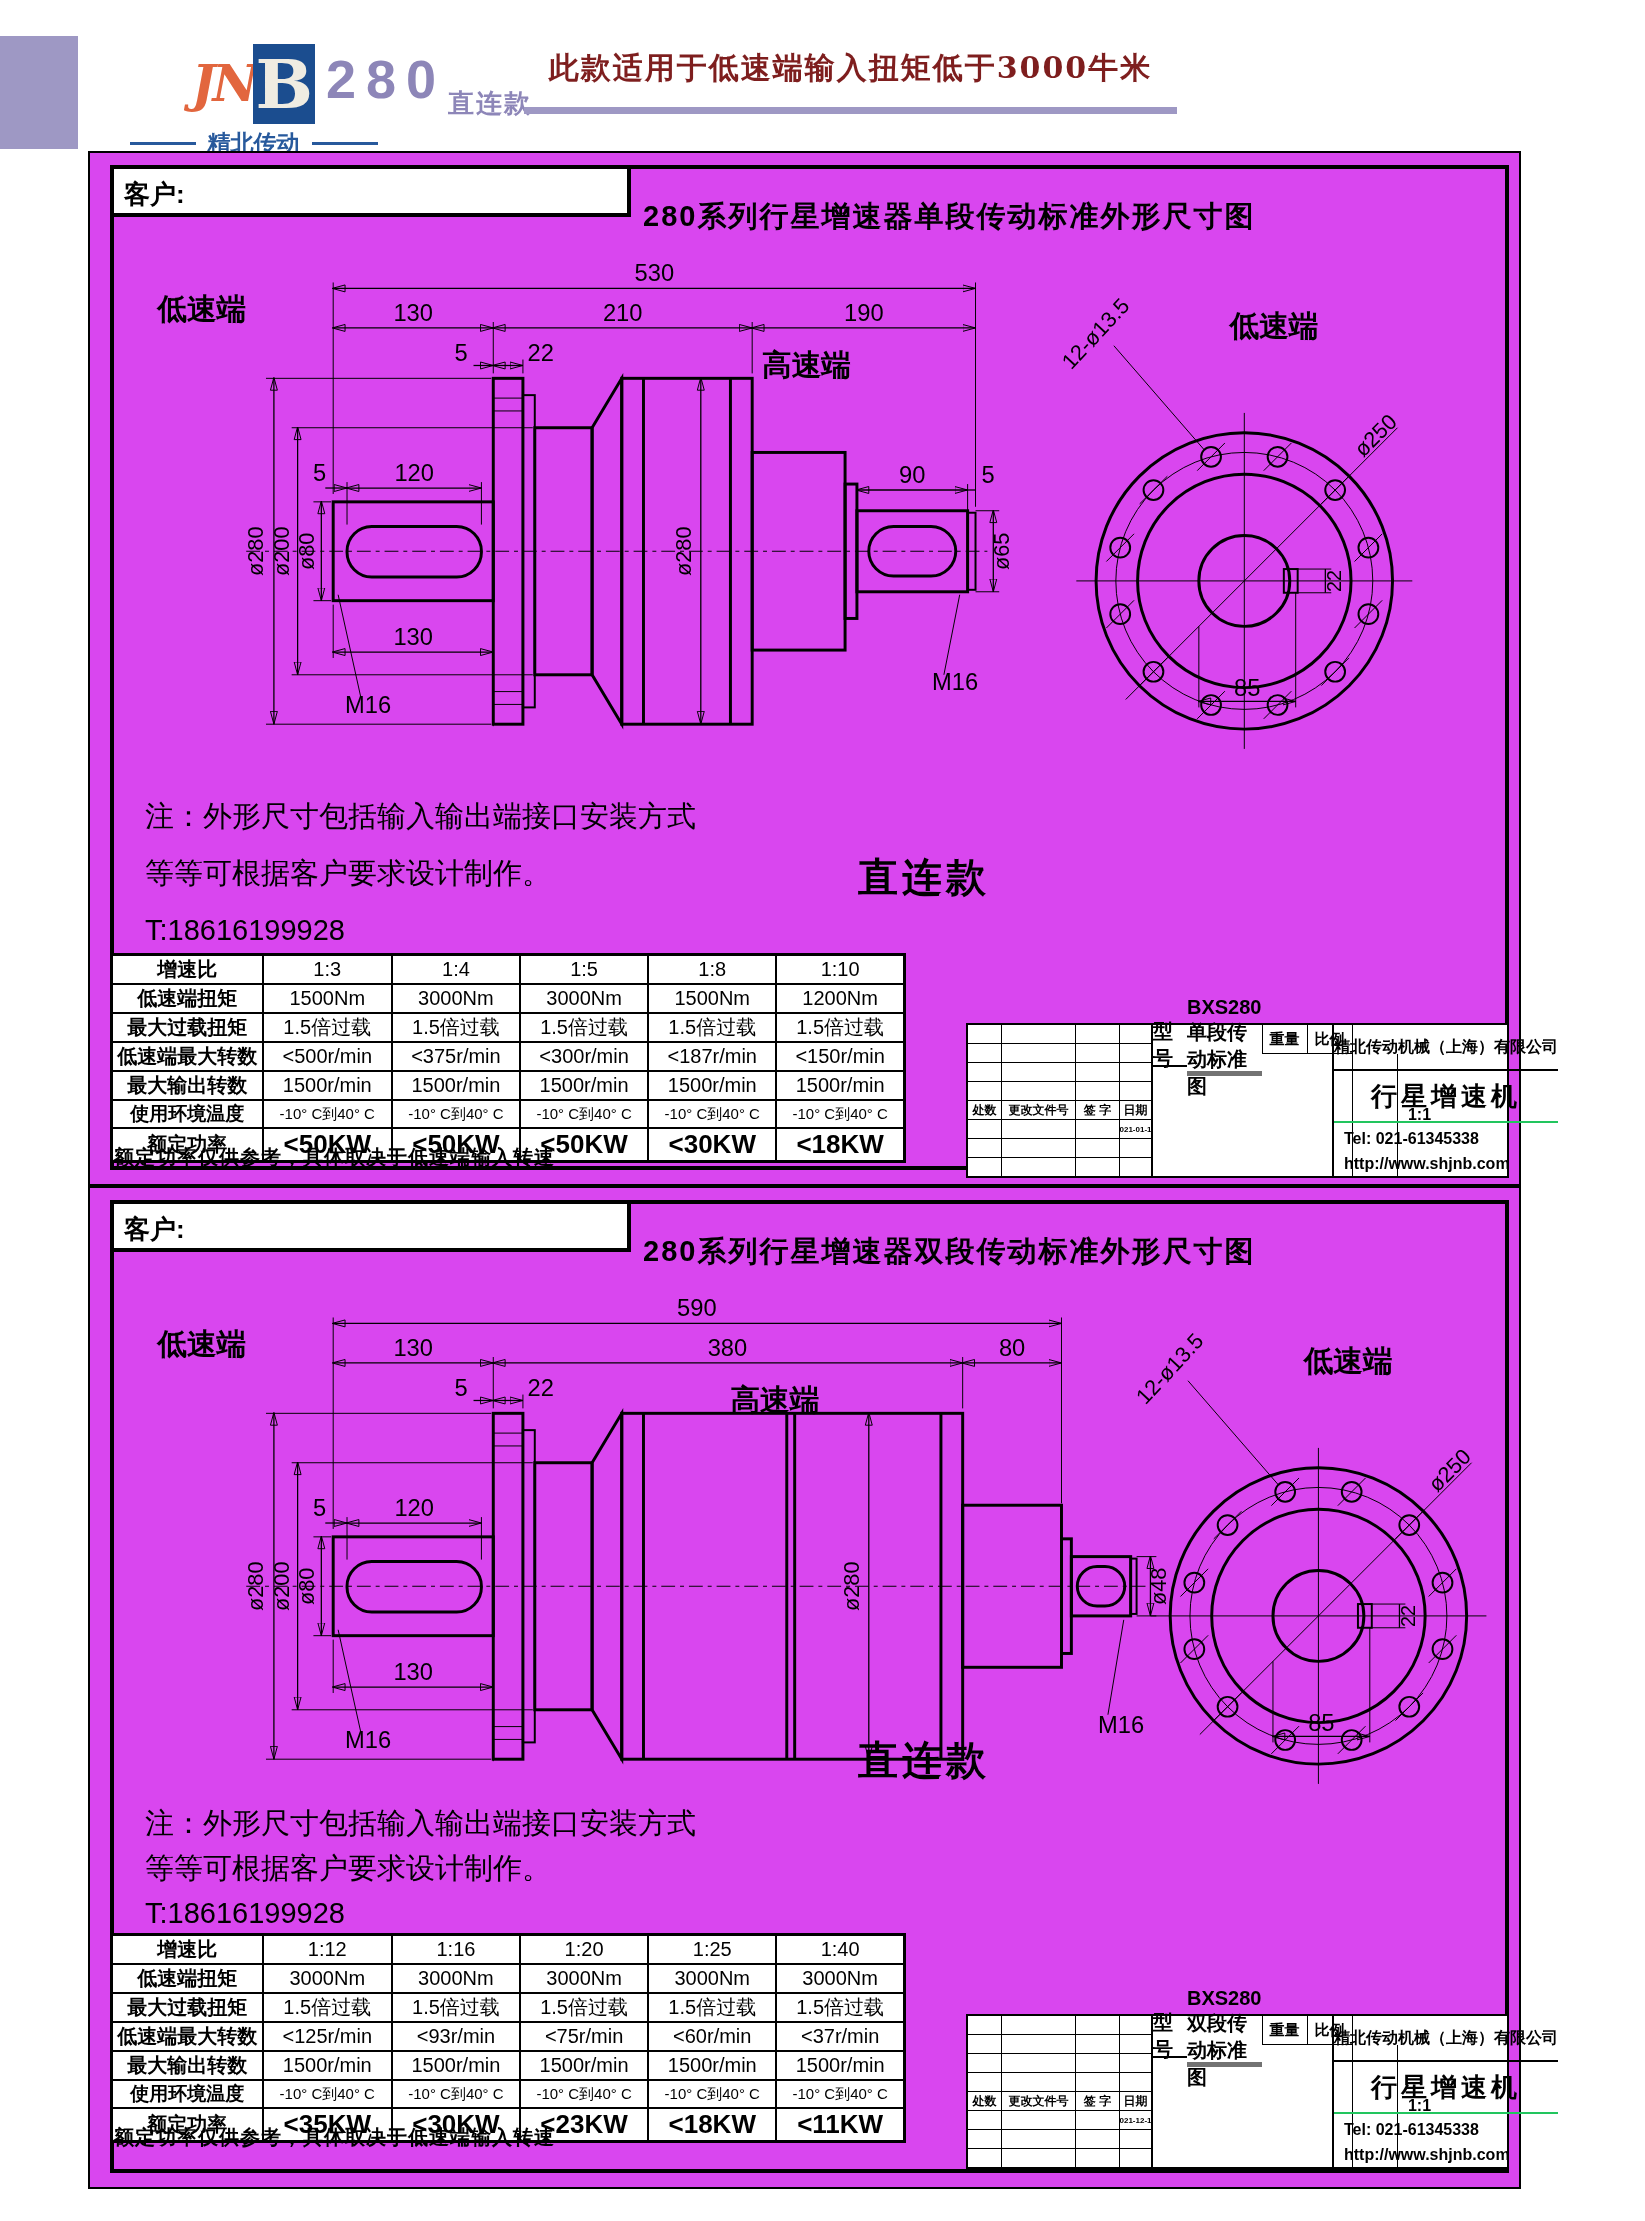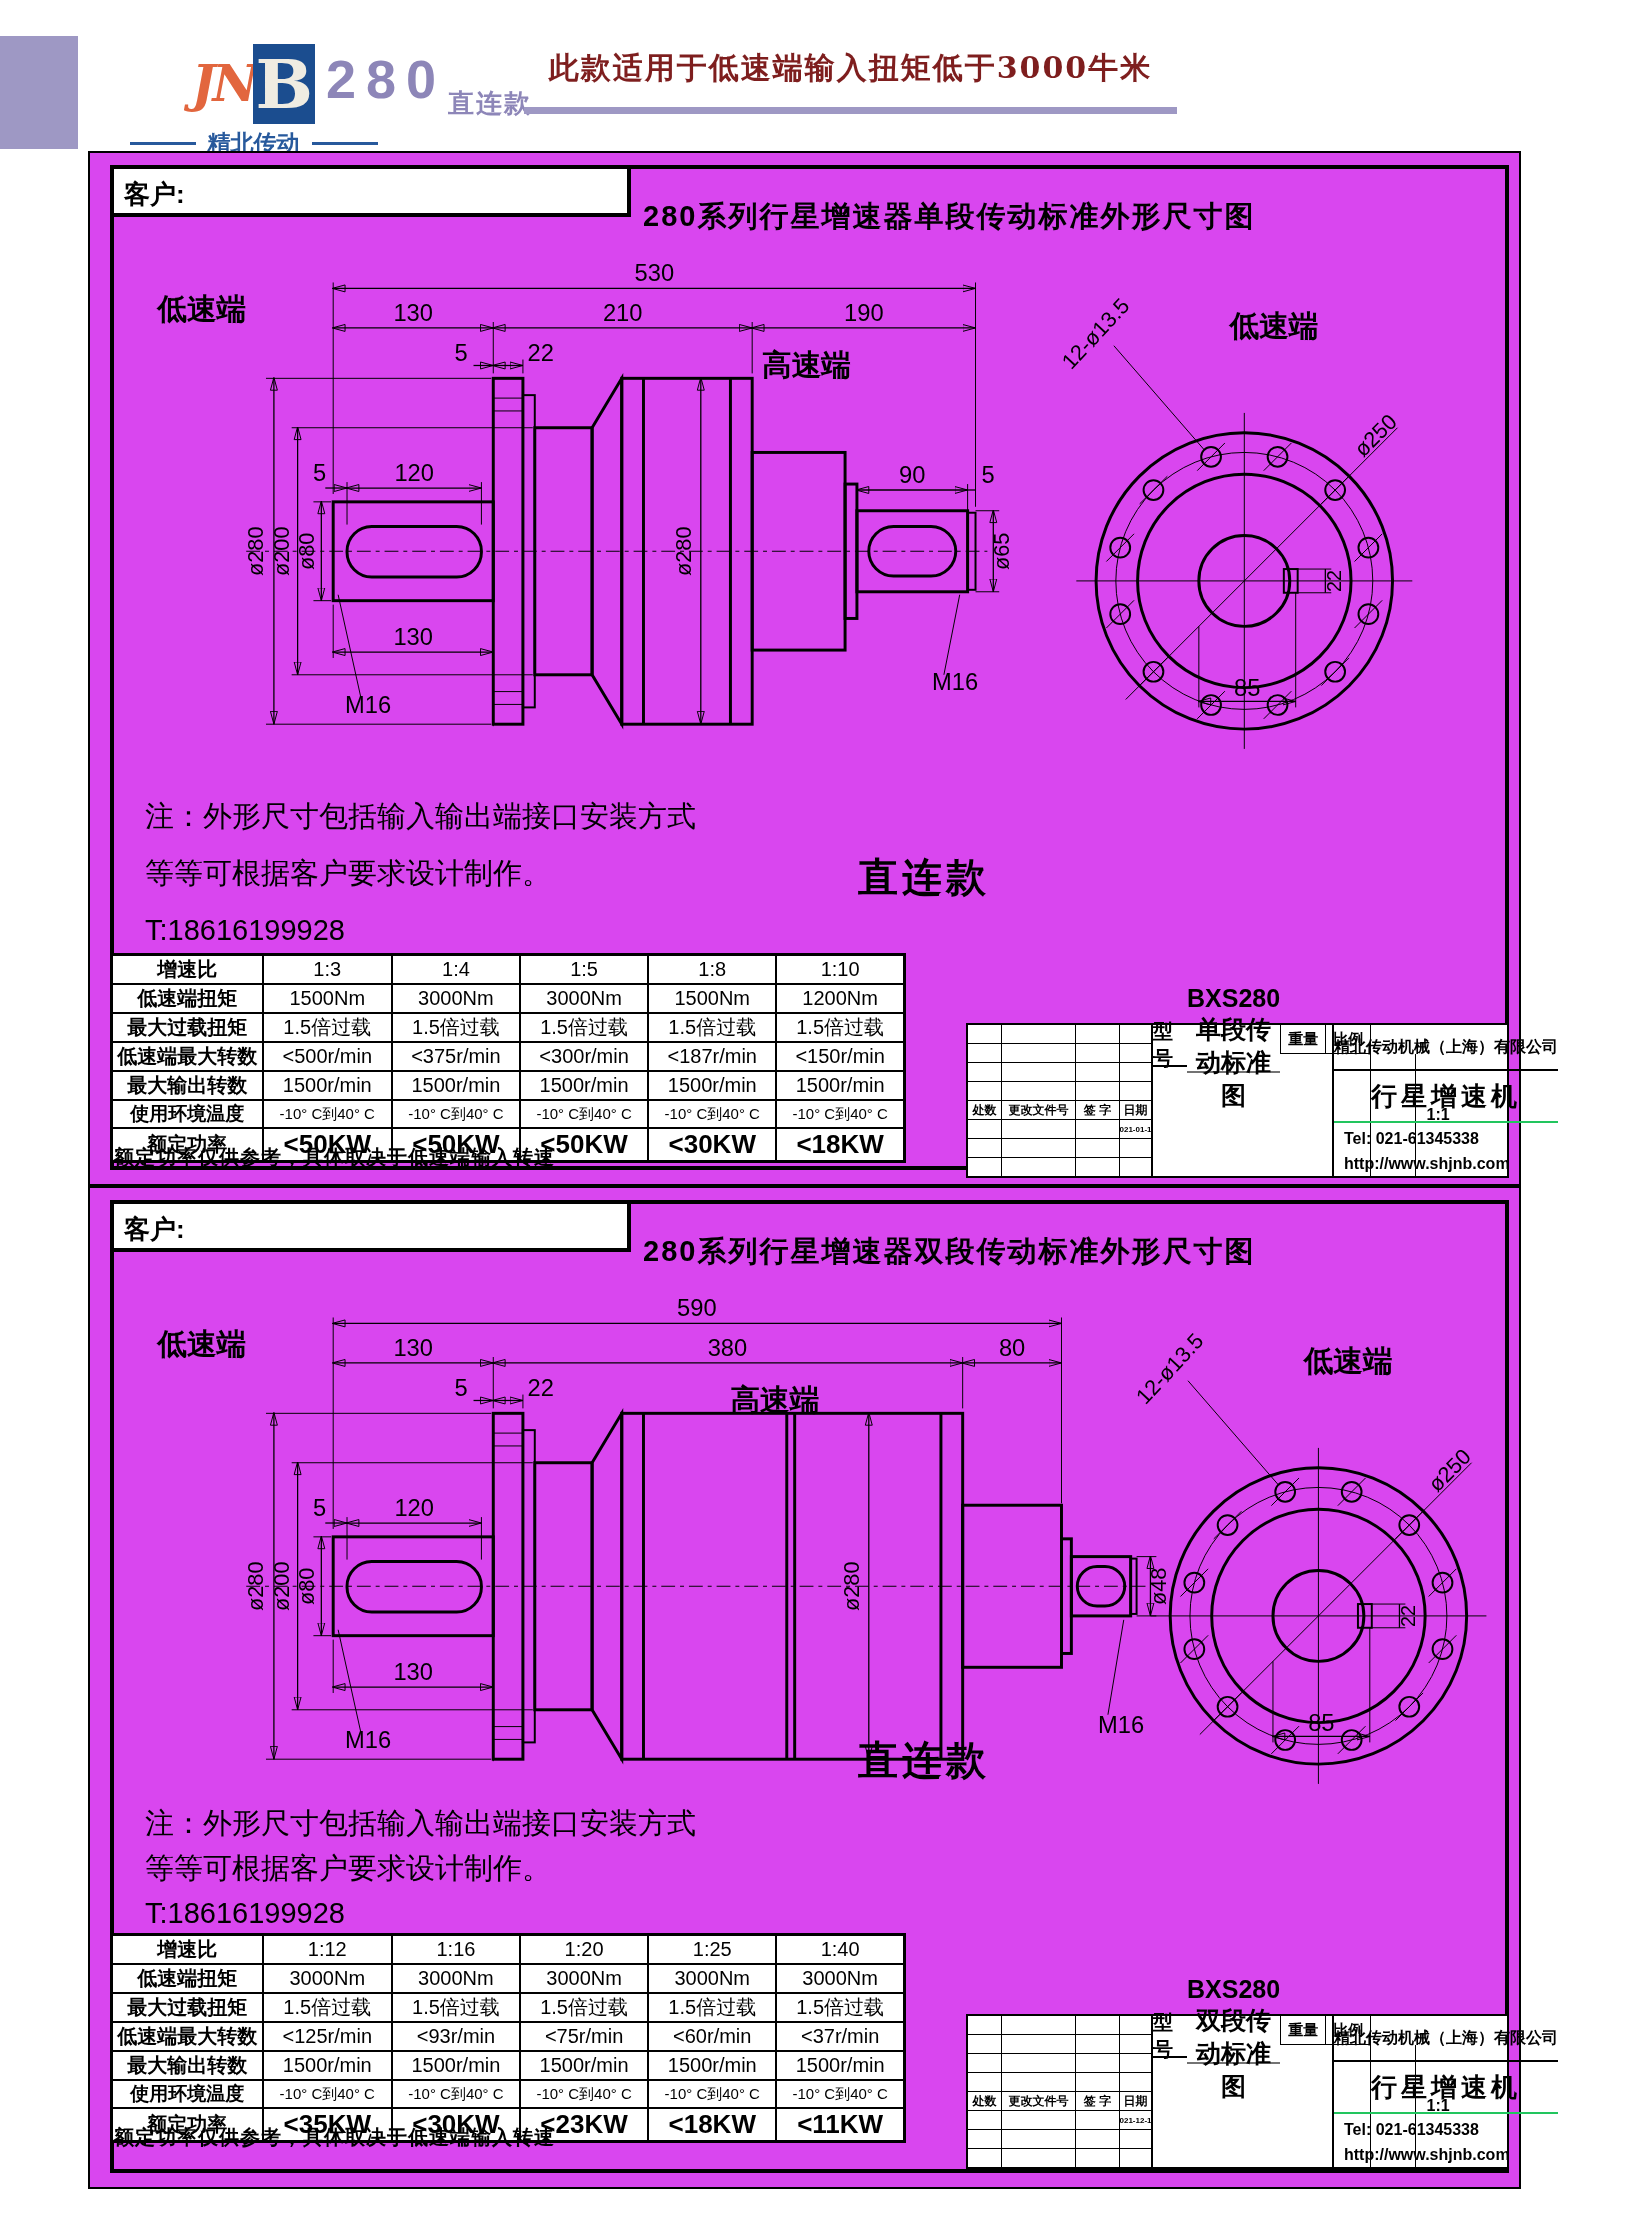--- a/index.html
+++ b/index.html
@@ -61,22 +61,22 @@
   .p1 .tblock{top:870px;}
   .p2 .tblock{top:826px;}
   .revgrid{width:185px;border-right:2px solid #000;display:grid;box-sizing:border-box;
            grid-template-columns:34px 74px 44px 32px;grid-auto-rows:19px;}
   .revgrid .cell{border-right:1px solid #000;border-bottom:1px solid #000;font-size:12px;font-weight:bold;
                  display:flex;align-items:center;justify-content:center;overflow:hidden;white-space:nowrap;}
   .revgrid .cell.date{font-size:8px;}
   .tb-model{width:181px;border-right:2px solid #000;display:flex;box-sizing:border-box;}
   .tm-r1{height:40px;border-bottom:2px solid #000;display:flex;align-items:center;justify-content:center;
          font-size:20px;font-weight:bold;letter-spacing:14px;}
-  .tm-r2{height:46px;border-bottom:2px solid #737373;display:flex;align-items:center;justify-content:center;
-         font-size:25px;font-weight:bold;text-align:center;}
+  .tm-r2{height:46px;border-bottom:5px solid #737373;display:flex;align-items:center;justify-content:center;
+         font-size:20px;font-weight:bold;}
   .tm-r3,.tm-r4{display:grid;grid-template-columns:1fr 45px 45px;}
   .tm-r3{height:28px;border-bottom:1px solid #000;}
   .tm-r4{flex:1;}
   .tm-r3 span,.tm-r4 span{border-left:1px solid #000;display:flex;align-items:center;justify-content:center;
          font-size:15px;font-weight:bold;}
   .tm-r3 span:first-child,.tm-r4 span:first-child{border-left:none;}
   .tm-r4 .scale{font-size:16px;margin-top:29px;}
   .tb-co{flex:1;display:flex;flex-direction:column;box-sizing:border-box;}
   .co-name{height:44px;border-bottom:2px solid #000;display:flex;align-items:center;justify-content:center;
            font-size:16px;font-weight:bold;white-space:nowrap;}

